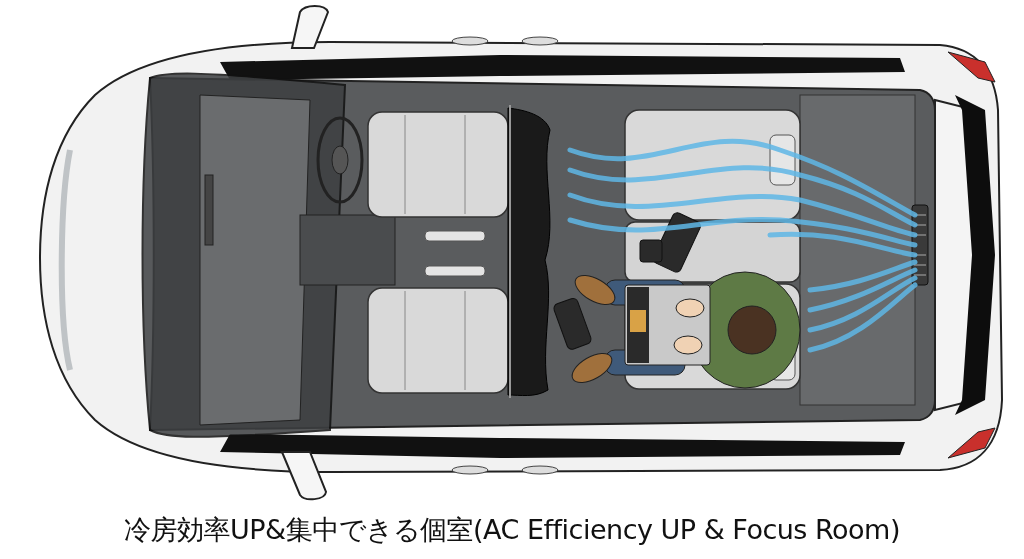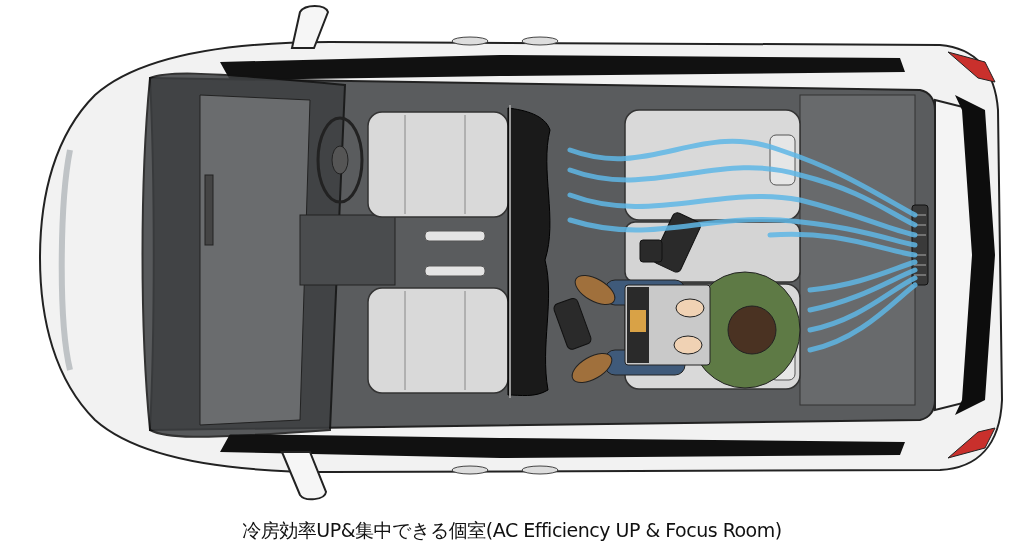--- a/index.html
+++ b/index.html
@@ -1,18 +1,18 @@
 <!DOCTYPE html>
 <html><head>
 <meta charset="utf-8">
 <style>
   html,body{margin:0;padding:0;background:#ffffff;}
   body{width:1024px;height:559px;overflow:hidden;position:relative;font-family:"DejaVu Sans","Liberation Sans",sans-serif;}
   #scene{position:absolute;left:0;top:0;width:1024px;height:510px;}
-  #caption{position:absolute;left:0;top:510px;width:1024px;height:49px;text-align:center;font-size:19px;line-height:40px;color:#111;letter-spacing:-0.5px;font-family:"DejaVu Sans","Liberation Sans",sans-serif;}
+  #caption{position:absolute;left:0;top:510px;width:1024px;height:49px;text-align:center;font-size:27px;line-height:40px;color:#111;letter-spacing:-0.5px;font-family:"DejaVu Sans","Liberation Sans",sans-serif;}
 </style>
 </head>
 <body>
 
 <div id="scene">
 <svg width="1024" height="510" viewBox="0 0 1024 510" xmlns="http://www.w3.org/2000/svg">
 
   <g>
     <path d="M95,95 C140,55 230,42 330,42 L940,45 C975,48 995,70 998,110 L1002,400 C1000,445 978,468 940,470 L330,472 C230,472 140,460 95,420 C55,380 40,320 40,258 C40,195 55,135 95,95 Z" fill="#f2f2f2" stroke="#222" stroke-width="2"></path>
 

